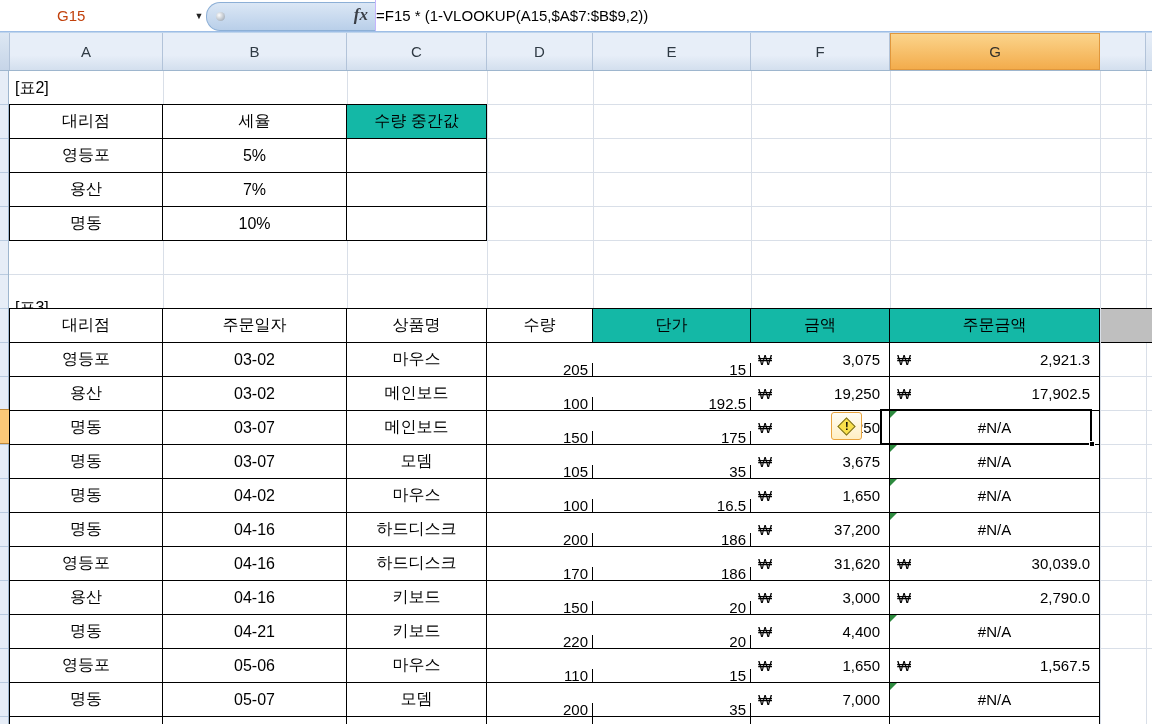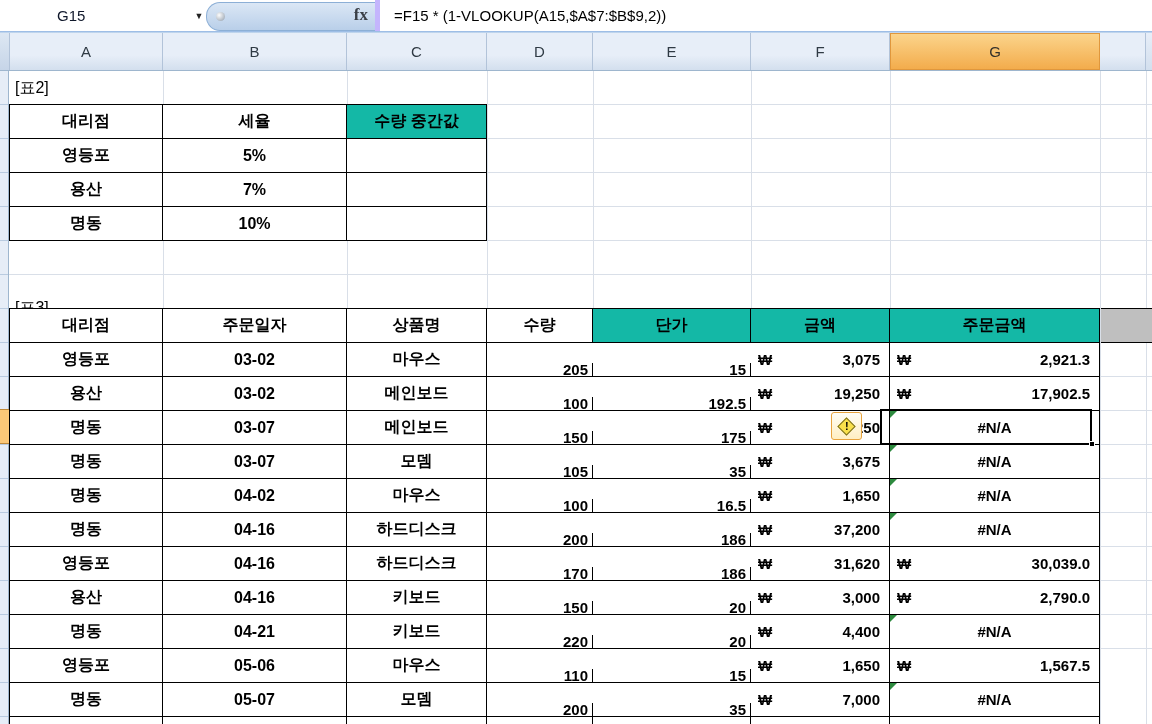--- a/index.html
+++ b/index.html
@@ -1,26 +1,26 @@
 <!DOCTYPE html>
 <html><head>
 <meta charset="utf-8">
 <style>
   * { margin:0; padding:0; box-sizing:border-box; }
   body { font-family:"Liberation Sans","DejaVu Sans",sans-serif; background:#fff; }
   .sheet { position:relative; width:1152px; height:724px; overflow:hidden; background:#fff; }
 
   
   .topbar { position:absolute; left:0; top:0; width:1152px; height:33px; background:#fff; }
-  .namebox { position:absolute; left:0; top:0; width:190px; height:31px; display:flex; align-items:center; padding-left:57px; font-size:15px; color:#0f172a; }
+  .namebox { position:absolute; left:0; top:0; width:190px; height:31px; display:flex; align-items:center; padding-left:57px; font-size:15px; color:#c2410c; }
   .name-dd { position:absolute; left:190px; top:0; width:18px; height:31px; display:flex; align-items:center; justify-content:center; font-size:9px; color:#222; }
   .fxpill { position:absolute; left:206px; top:2px; width:169px; height:29px; border:1px solid #8cafd6; border-right:none; border-radius:14px 0 0 14px; background:linear-gradient(#dbe7f5,#b9cfe9); }
   .pilldot { position:absolute; left:9px; top:9px; width:9px; height:9px; border-radius:50%; background:radial-gradient(circle at 35% 35%, #fdfdfd, #8e9aa8); }
-  .fxbtn { position:absolute; right:7px; top:2px; font-family:"Liberation Serif","DejaVu Serif",serif; font-weight:bold; font-size:17px; color:#3a3f47; }
-  .fml { position:absolute; left:375px; top:0; width:777px; height:31px; background:#fff; border-left:5px solid #c4b5fd; display:flex; align-items:center; padding-left:14px; font-size:15px; color:#000; }
+  .fxbtn { position:absolute; right:7px; top:2px; font-family:"Liberation Serif","DejaVu Serif",serif; font-style:italic; font-weight:bold; font-size:17px; color:#3a3f47; }
+  .fml { position:absolute; left:375px; top:0; width:777px; height:31px; background:#fff; border-left:1px solid #c4b5fd; display:flex; align-items:center; font-size:15px; color:#000; }
   .topsep { position:absolute; left:0; top:31px; width:1152px; height:2px; background:linear-gradient(#8db2e3,#cfe0f0); }
 
   
   .colhdr { position:absolute; left:0; top:33px; width:1152px; height:38px; display:flex; background:linear-gradient(#e7eef8,#d3dfee); border-bottom:1px solid #9eb6ce; }
   .ch { height:100%; display:flex; align-items:center; justify-content:center; font-size:15px; color:#2f3a44; border-right:1px solid #b2c3d9; background:linear-gradient(#e7eef8 60%,#d3dfee); }
   .ch.corner { background:linear-gradient(#dde7f3,#c6d5e8); }
   .ch.sel { background:linear-gradient(#fbd48b,#f3ac4c); border:1px solid #e0973c; color:#33302a; }
   .ch.tail { border-right:1px solid #b2c3d9; }
 
   
@@ -28,21 +28,21 @@
     background:repeating-linear-gradient(to bottom, transparent 0px, transparent 33px, #d9dfe8 33px, #d9dfe8 34px); }
   .vline { position:absolute; top:0; width:1px; height:653px; background:#d9dfe8; }
 
   .rowsliver { position:absolute; left:0; top:0; width:9px; height:653px;
     background:repeating-linear-gradient(to bottom, #e6edf7 0px, #e6edf7 33px, #b9cbe0 33px, #b9cbe0 34px);
     border-right:1px solid #9eb6ce; }
   .sliver-sel { position:absolute; left:0; top:338px; width:9px; height:35px; background:#fbc878; border-top:1px solid #c08a39; border-bottom:1px solid #c08a39; }
 
   .freelabel { position:absolute; height:34px; display:flex; align-items:center; font-size:16px; color:#000; padding-left:3px; }
 
-  .xltable { position:absolute; display:grid; grid-auto-rows:34px; border-top:1px solid #000; border-left:1px solid #000; background:#fff;font-weight:bold; }
+  .xltable { position:absolute; display:grid; grid-auto-rows:34px; border-top:1px solid #000; border-left:1px solid #000; background:#fff; }
   .t2 { left:9px; top:33px; grid-template-columns:153px 184px 140px; }
   .t3 { left:9px; top:237px; grid-template-columns:153px 184px 140px 106px 158px 139px 210px; }
   .td { position:relative; background:#fff; border-right:1px solid #000; border-bottom:1px solid #000; display:flex; align-items:center; justify-content:center; font-size:16px; color:#000; overflow:hidden; }
   .td.gray { background:#14b8a6; }
   .td.num { justify-content:flex-end; padding-right:4px; font-size:15px;margin-top:20px; }
   .td.acc { justify-content:space-between; padding:0 9px 0 7px; font-size:15px; }
   .td.err { font-size:15px; }
   .won { font-size:15px; }
   .flag { position:absolute; left:0; top:0; width:0; height:0; border-top:7px solid #2d8a3e; border-right:7px solid transparent; }
 

